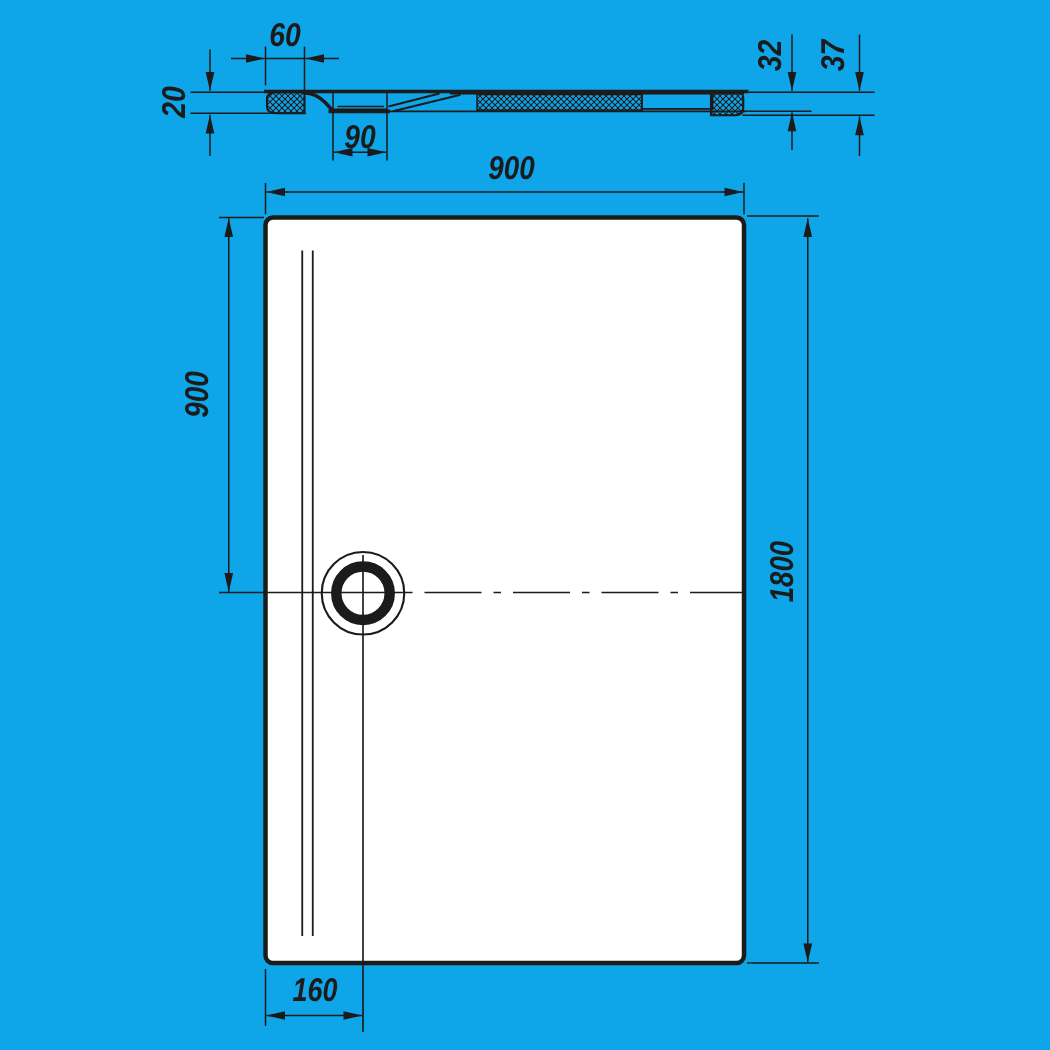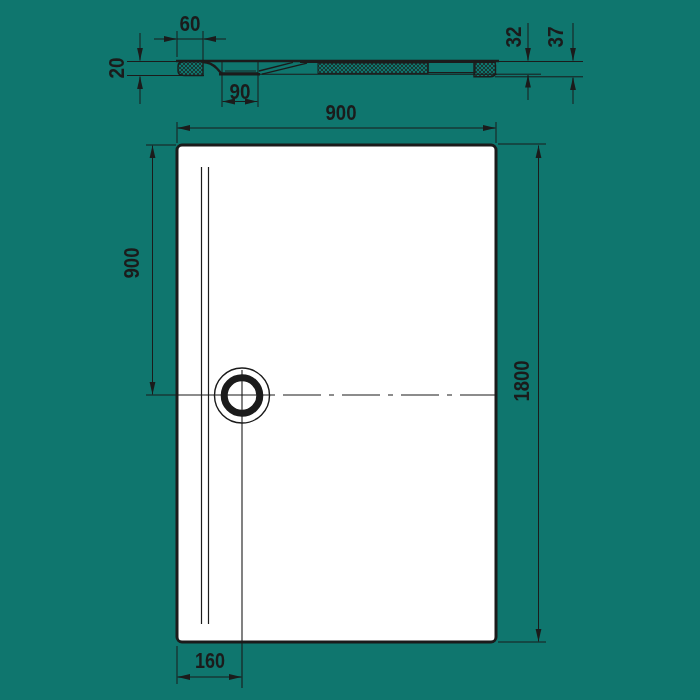--- a/index.html
+++ b/index.html
@@ -1,20 +1,21 @@
 <!DOCTYPE html>
 <html><head>
 <meta charset="utf-8">
 <style>
   html,body{margin:0;padding:0;background:#ffffff;}
   .canvas{
     position:relative;
     width:700px;height:700px;
-    background:#0f766e;
+    background:#0ea5e9;
     overflow:hidden;
+    font-style:italic;
   }
   svg{display:block;}
   .dim{
     font-family:"Liberation Sans", sans-serif;
     font-weight:bold;
     font-size:22px;
     fill:#1b1b1b;
     text-anchor:middle;
   }
 </style>

